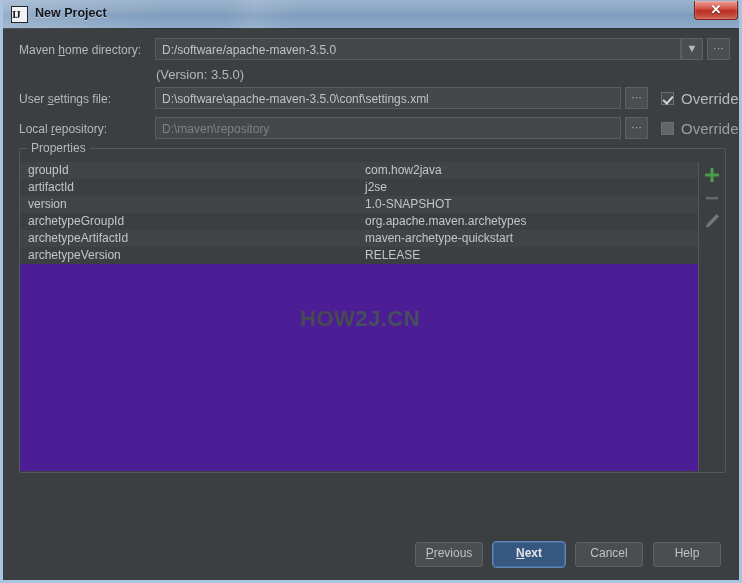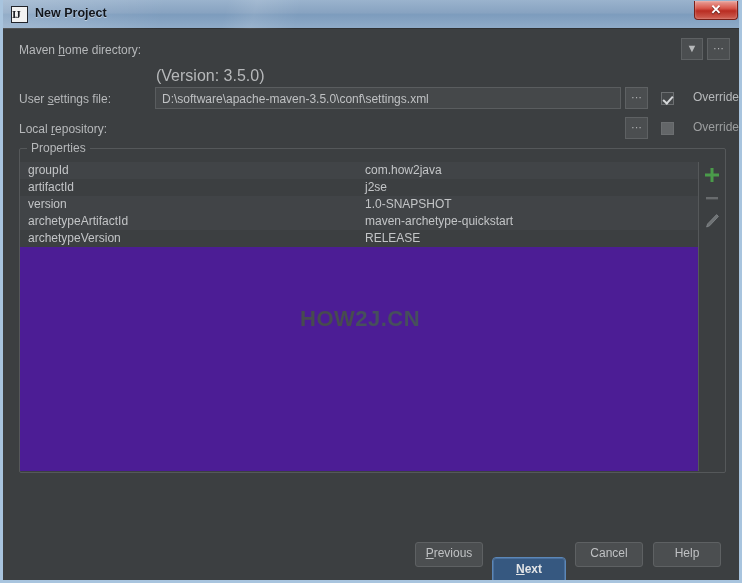--- a/index.html
+++ b/index.html
@@ -133,21 +133,21 @@
     border: 1px solid #5e6163;
     color: #b6b8ba;
     font-size: 11px;
     text-align: center;
     height: 22px;
     line-height: 18px;
   }
 
   .version-note {
     position: absolute;
-    font-size: 16px;
+    font-size: 13px;
     color: #b6b8ba;
     white-space: nowrap;
   }
 
   
   .cb-wrap { position: absolute; }
   .cb-box {
     position: absolute;
     left: 0; top: 2px;
     width: 13px; height: 13px;
@@ -163,22 +163,22 @@
     border: solid #d6d8da;
     border-width: 0 2px 2px 0;
     transform: rotate(42deg);
   }
   .cb-box.disabled {
     background: #636668;
     border-color: #6c6f71;
   }
   .cb-label {
     position: absolute;
-    left: 32px; top: 0px;
-    font-size: 12px;
+    left: 20px; top: 0px;
+    font-size: 15px;
     color: #b6b8ba;
     white-space: nowrap;
   }
   .cb-label.dim { color: #9c9e9f; }
 
   
   #props-group {
     position: absolute;
     left: 16px; top: 119px;
     width: 707px; height: 325px;
@@ -272,58 +272,59 @@
     text-align: center;
     white-space: nowrap;
   }
   .dlg-button u { text-decoration: underline; }
   .dlg-button.default {
     background: #365880;
     border: 1px solid #4a6f9c;
     outline: 1px solid #5b87b8;
     color: #e2e4e6;
     font-weight: bold;
-    margin-top: 16px;
   }
 </style>
 </head>
 <body>
 
 <div id="window">
 
   <div id="titlebar">
     <div class="sheen"></div>
     <div id="app-icon">IJ</div>
     <div id="window-title">New Project</div>
     <div id="close-button">✕</div>
   </div>
 
   <div id="content">
 
     <div class="field-label" style="left:16px; top:14px;">
       <span>Maven </span><u>h</u><span>ome directory:</span>
     </div>
+    <div class="textfield" style="left:152px; top:9px; width:526px;">D:/software/apache-maven-3.5.0</div>
     <div class="sq-button" style="left:678px; top:9px; width:22px;">▼</div>
     <div class="sq-button" style="left:704px; top:9px; width:23px;">···</div>
 
     <div class="version-note" style="left:153px; top:38px;">(Version: 3.5.0)</div>
 
     <div class="field-label" style="left:16px; top:63px;">
       <span>User </span><u>s</u><span>ettings file:</span>
     </div>
     <div class="textfield" style="left:152px; top:58px; width:466px;">D:\software\apache-maven-3.5.0\conf\settings.xml</div>
     <div class="sq-button" style="left:622px; top:58px; width:23px;">···</div>
     <div class="cb-wrap" style="left:658px; top:61px;">
       <span class="cb-box checked"></span>
       <span class="cb-label">Override</span>
     </div>
 
     <div class="field-label" style="left:16px; top:93px;">
       <span>Local </span><u>r</u><span>epository:</span>
     </div>
+    <div class="textfield disabled" style="left:152px; top:88px; width:466px;">D:\maven\repository</div>
     <div class="sq-button" style="left:622px; top:88px; width:23px;">···</div>
     <div class="cb-wrap" style="left:658px; top:91px;">
       <span class="cb-box disabled"></span>
       <span class="cb-label dim">Override</span>
     </div>
 
     <div id="props-group"></div>
     <div id="props-legend">Properties</div>
 
     <div id="props-table">
@@ -331,20 +332,24 @@
           <span class="prop-key">groupId</span>
           <span class="prop-val">com.how2java</span>
         </div>
         <div class="prop-row even">
           <span class="prop-key">artifactId</span>
           <span class="prop-val">j2se</span>
         </div>
         <div class="prop-row odd">
           <span class="prop-key">version</span>
           <span class="prop-val">1.0-SNAPSHOT</span>
+        </div>
+        <div class="prop-row even">
+          <span class="prop-key">archetypeGroupId</span>
+          <span class="prop-val">org.apache.maven.archetypes</span>
         </div>
         <div class="prop-row odd">
           <span class="prop-key">archetypeArtifactId</span>
           <span class="prop-val">maven-archetype-quickstart</span>
         </div>
         <div class="prop-row even">
           <span class="prop-key">archetypeVersion</span>
           <span class="prop-val">RELEASE</span>
         </div>
       </div>

